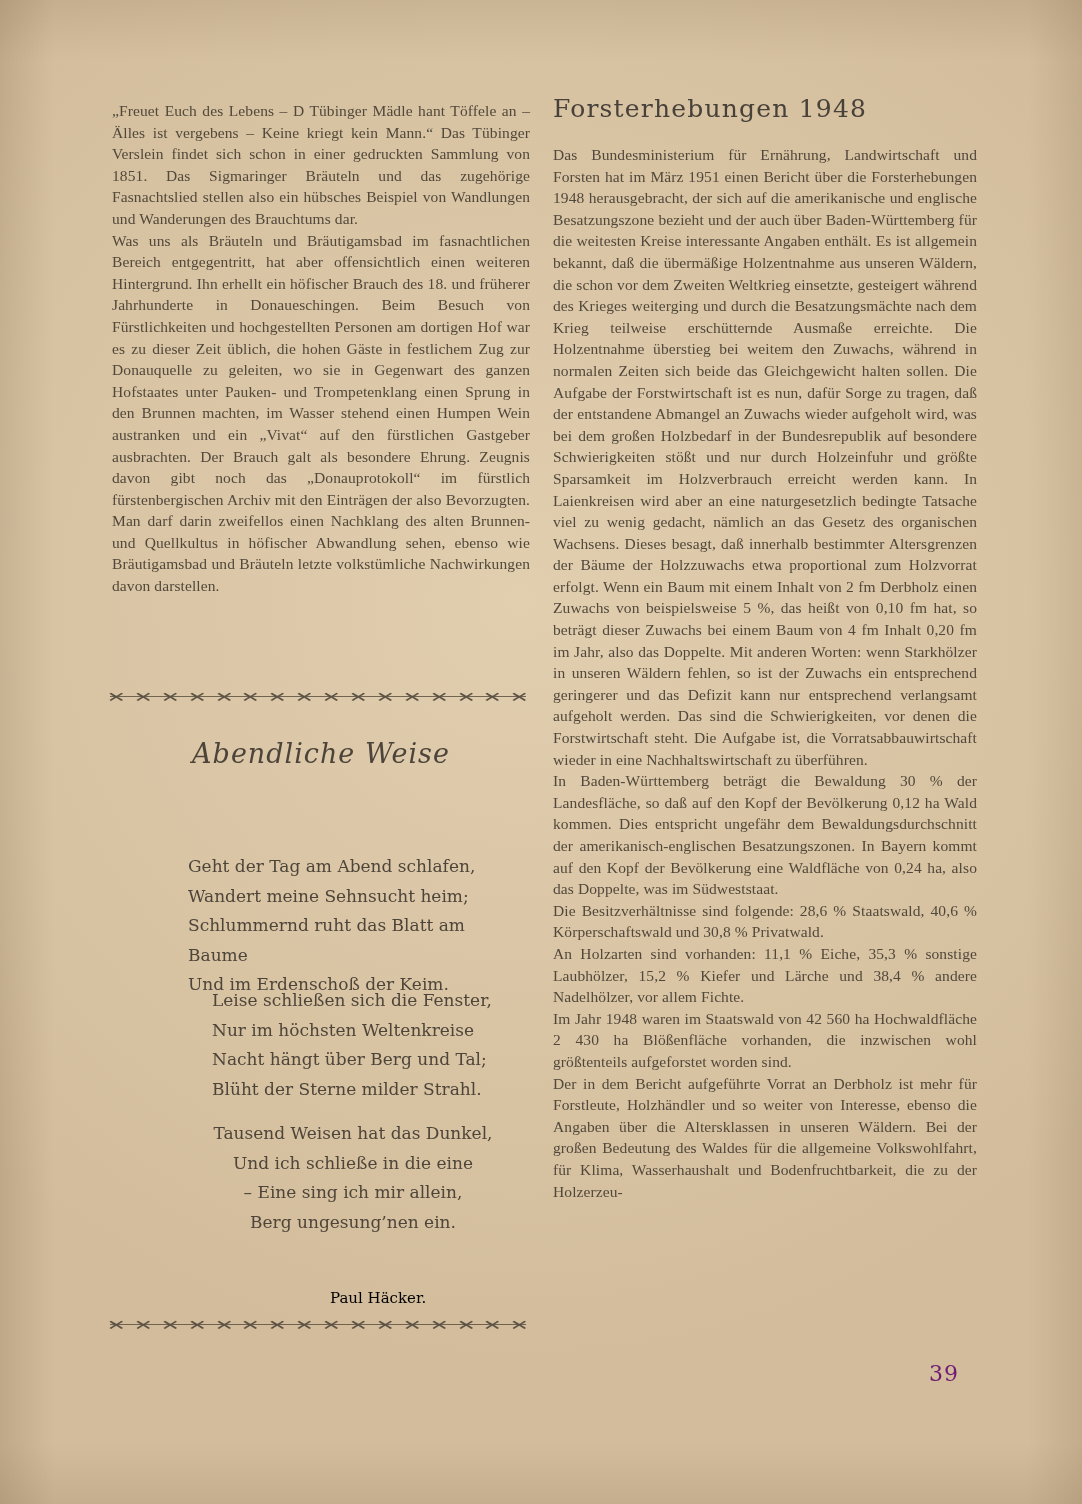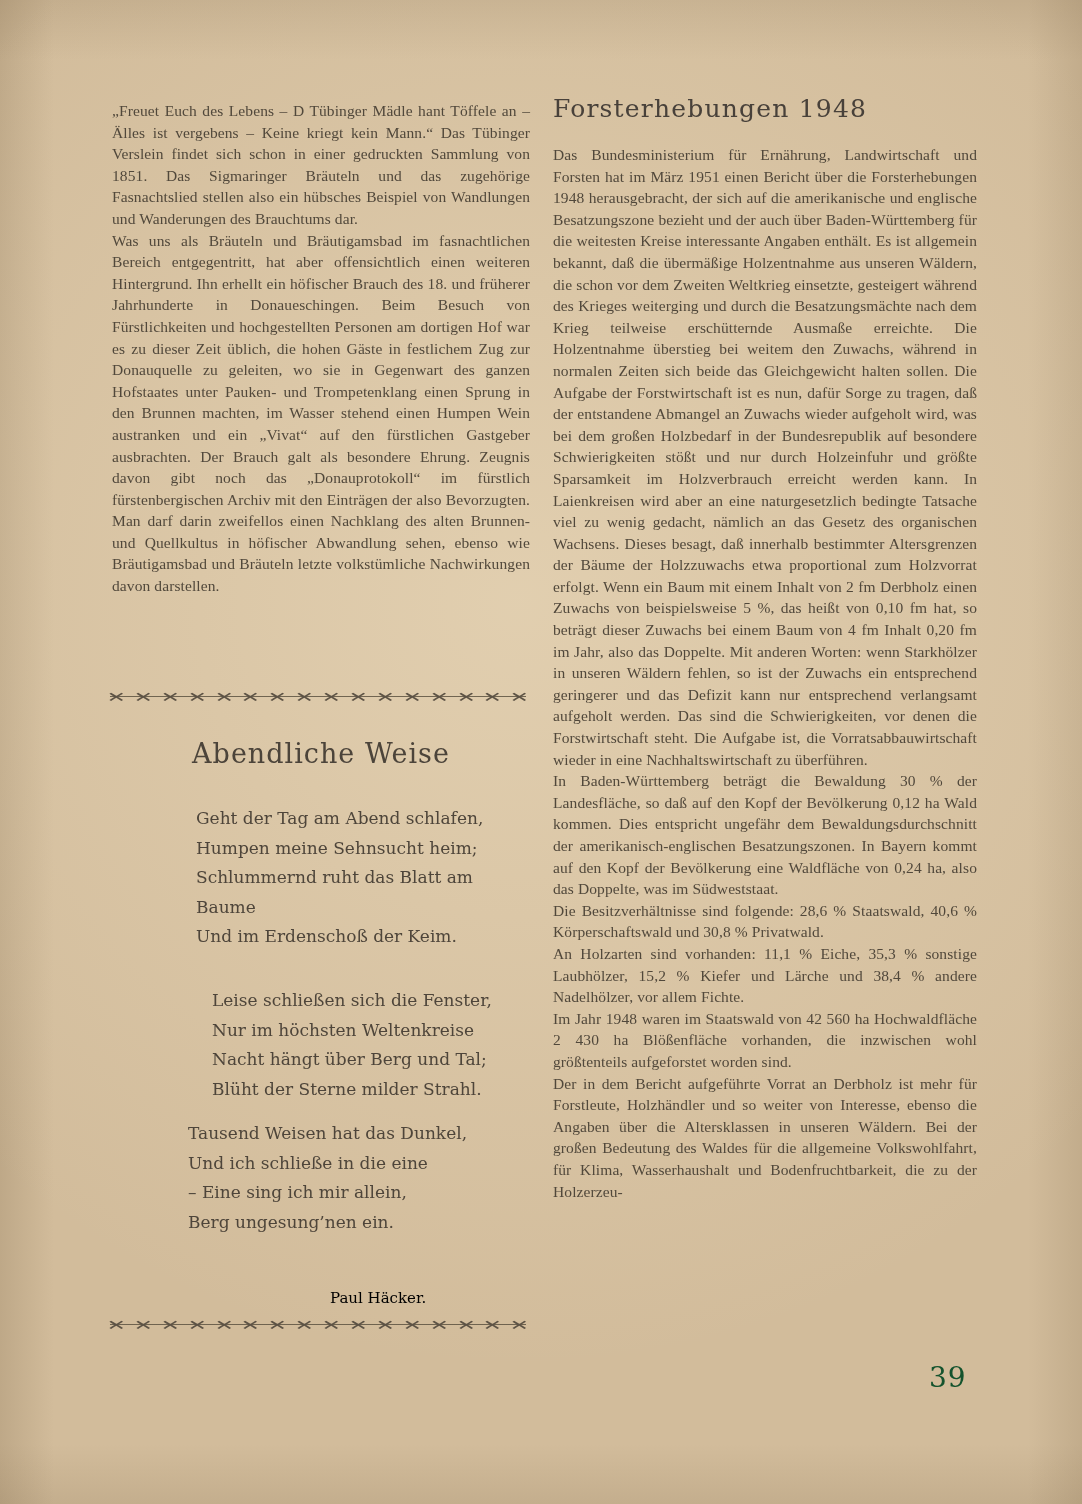--- a/index.html
+++ b/index.html
@@ -28,35 +28,35 @@
   }
   .divider span{
     display:inline-block;font-family:"DejaVu Sans","Liberation Sans",sans-serif;
     font-size:15px;color:#5d5345;transform:scale(1.55,0.95);line-height:18px;
   }
   #divider-1{left:110px;top:688px;width:416px;}
   #divider-2{left:110px;top:1316px;width:416px;}
   
   #poem-title{
     left:112px;top:738px;width:418px;text-align:center;
-    font-size:27px;color:#4c443a;letter-spacing:1px;
+    font-style:italic;font-size:27px;color:#4c443a;letter-spacing:1px;
   }
   .stanza{left:188px;width:330px;font-size:17px;line-height:29.5px;color:#4e453a;}
-  #stanza-1{top:804px;margin-left:8px;}
+  #stanza-1{top:852px;}
   #stanza-2{top:986px;margin-left:24px;}
-  #stanza-3{top:1119px;}
+  #stanza-3{top:1119px;text-align:center;}
   #poem-author{left:330px;top:1289px;font-size:15px;color:#000000;}
   
   #right-col{left:553px;top:94px;width:424px;}
   #article-title{
     font-size:25px;color:#48413a;letter-spacing:1.2px;
     margin:0 0 21px 0;font-weight:normal;
   }
   
-  #page-number{left:929px;top:1361px;font-size:28px;color:#14532d;letter-spacing:1px;}
+  #page-number{left:929px;top:1361px;font-size:22px;color:#701a75;letter-spacing:1px;}
 </style>
 </head>
 <body>
 
 <div id="left-text" class="abs body-text">
   <p>„Freuet Euch des Lebens – D Tübinger Mädle hant Töffele an – Älles ist vergebens – Keine kriegt kein Mann.“ Das Tübinger Verslein findet sich schon in einer gedruckten Sammlung von 1851. Das Sigmaringer Bräuteln und das zugehörige Fasnachtslied stellen also ein hübsches Beispiel von Wandlungen und Wanderungen des Brauchtums dar.</p>
   <p>Was uns als Bräuteln und Bräutigamsbad im fasnachtlichen Bereich entgegentritt, hat aber offensichtlich einen weiteren Hintergrund. Ihn erhellt ein höfischer Brauch des 18. und früherer Jahrhunderte in Donaueschingen. Beim Besuch von Fürstlichkeiten und hochgestellten Personen am dortigen Hof war es zu dieser Zeit üblich, die hohen Gäste in festlichem Zug zur Donauquelle zu geleiten, wo sie in Gegenwart des ganzen Hofstaates unter Pauken- und Trompetenklang einen Sprung in den Brunnen machten, im Wasser stehend einen Humpen Wein austranken und ein „Vivat“ auf den fürstlichen Gastgeber ausbrachten. Der Brauch galt als besondere Ehrung. Zeugnis davon gibt noch das „Donauprotokoll“ im fürstlich fürstenbergischen Archiv mit den Einträgen der also Bevorzugten. Man darf darin zweifellos einen Nachklang des alten Brunnen- und Quellkultus in höfischer Abwandlung sehen, ebenso wie Bräutigamsbad und Bräuteln letzte volkstümliche Nachwirkungen davon darstellen.</p>
 </div>
 
 <div id="divider-1" class="abs divider">
@@ -74,21 +74,21 @@
     <span>✕</span>
     <span>✕</span>
     <span>✕</span>
     <span>✕</span>
     <span>✕</span>
   </div>
 
 <div id="poem-title" class="abs">Abendliche Weise</div>
 <div id="stanza-1" class="abs stanza">
     <div>Geht der Tag am Abend schlafen,</div>
-    <div>Humpen meine Sehnsucht heim;</div>
+    <div>Wandert meine Sehnsucht heim;</div>
     <div>Schlummernd ruht das Blatt am Baume</div>
     <div>Und im Erdenschoß der Keim.</div>
   </div>
 <div id="stanza-2" class="abs stanza">
     <div>Leise schließen sich die Fenster,</div>
     <div>Nur im höchsten Weltenkreise</div>
     <div>Nacht hängt über Berg und Tal;</div>
     <div>Blüht der Sterne milder Strahl.</div>
   </div>
 <div id="stanza-3" class="abs stanza">

